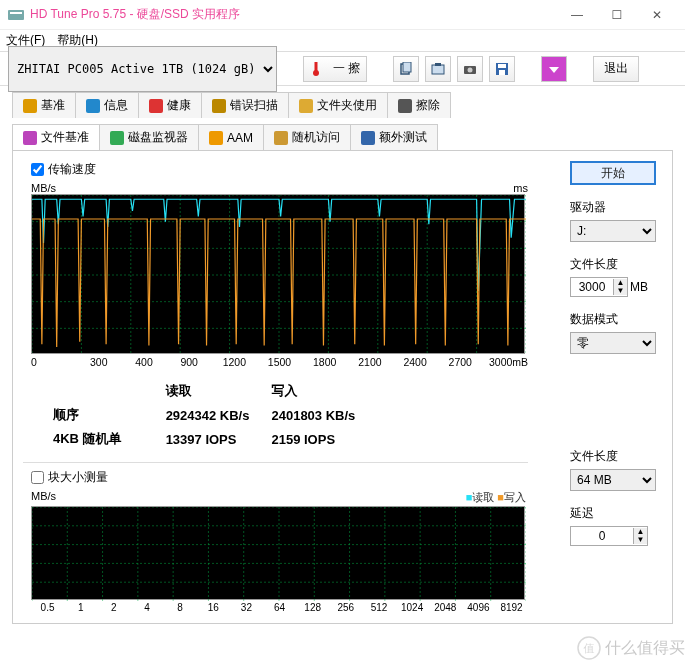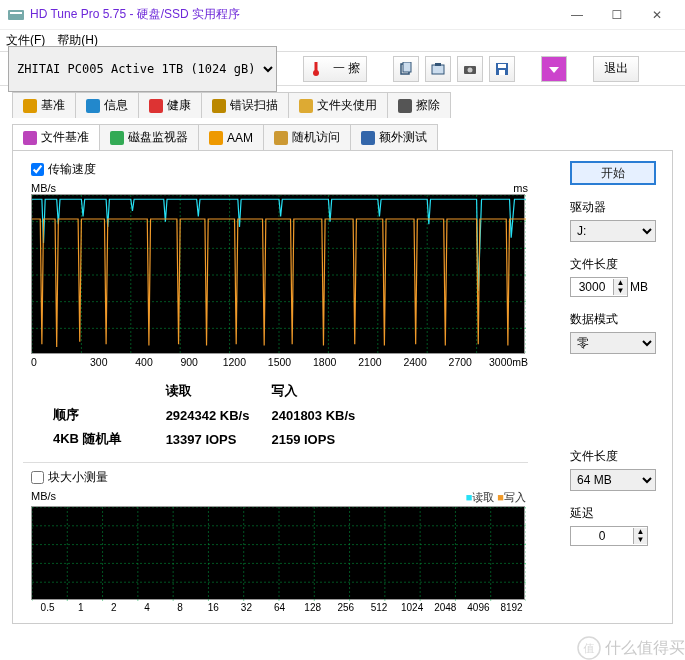--- a/index.html
+++ b/index.html
@@ -1,19 +1,19 @@
 <!DOCTYPE html>
 <html><head>
 <meta charset="utf-8">
 <style>
 * { box-sizing: border-box; margin: 0; padding: 0; font-family: "Microsoft YaHei", sans-serif; }
 body { background: #fff; width: 685px; height: 660px; overflow: hidden; font-size: 12px; }
 .titlebar { height: 30px; background: #fff; display: flex; align-items: center; padding: 0 8px; border-bottom: 1px solid #eee; }
 .titlebar .icon { width: 16px; height: 16px; margin-right: 6px; }
-.titlebar .title { flex: 1; color: #6d28d9; font-size: 12px; }
+.titlebar .title { flex: 1; color: #ec4899; font-size: 12px; }
 .titlebar .winbtn { width: 40px; height: 28px; display: flex; align-items: center; justify-content: center; cursor: pointer; color: #555; }
 .menubar { height: 22px; display: flex; align-items: center; padding: 0 6px; gap: 12px; border-bottom: 1px solid #ddd; }
 .menubar span { font-size: 12px; cursor: pointer; }
 .toolbar { height: 34px; display: flex; align-items: center; padding: 4px 8px; gap: 6px; border-bottom: 1px solid #ddd; }
 .toolbar select { font-family: monospace; font-size: 12px; padding: 14px 4px; border: 1px solid #aaa; }
 .toolbar .tbtn { width: 26px; height: 26px; border: 1px solid #ccc; background: linear-gradient(#fff,#eee); display: flex; align-items: center; justify-content: center; cursor: pointer; }
 .toolbar .spacer { width: 14px; }
 .tabs { display: flex; flex-wrap: wrap; padding: 0 12px; margin-top: 6px; }
 .tab { display: flex; align-items: center; gap: 4px; padding: 4px 10px; border: 1px solid #ccc; background: #f5f5f5; cursor: pointer; font-size: 12px; border-bottom: none; margin-right: -1px; }
 .tab.active { background: #fff; position: relative; z-index: 2; }

